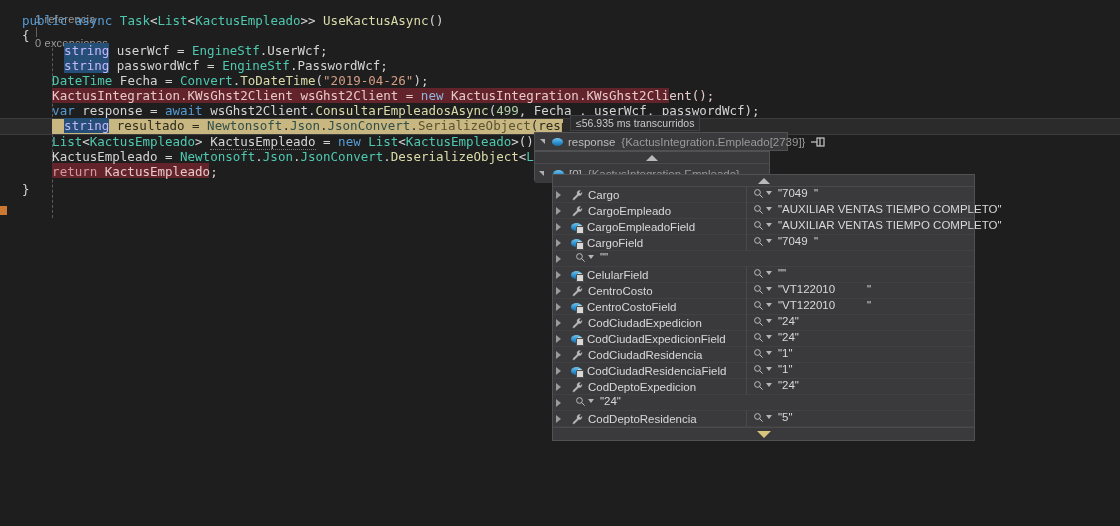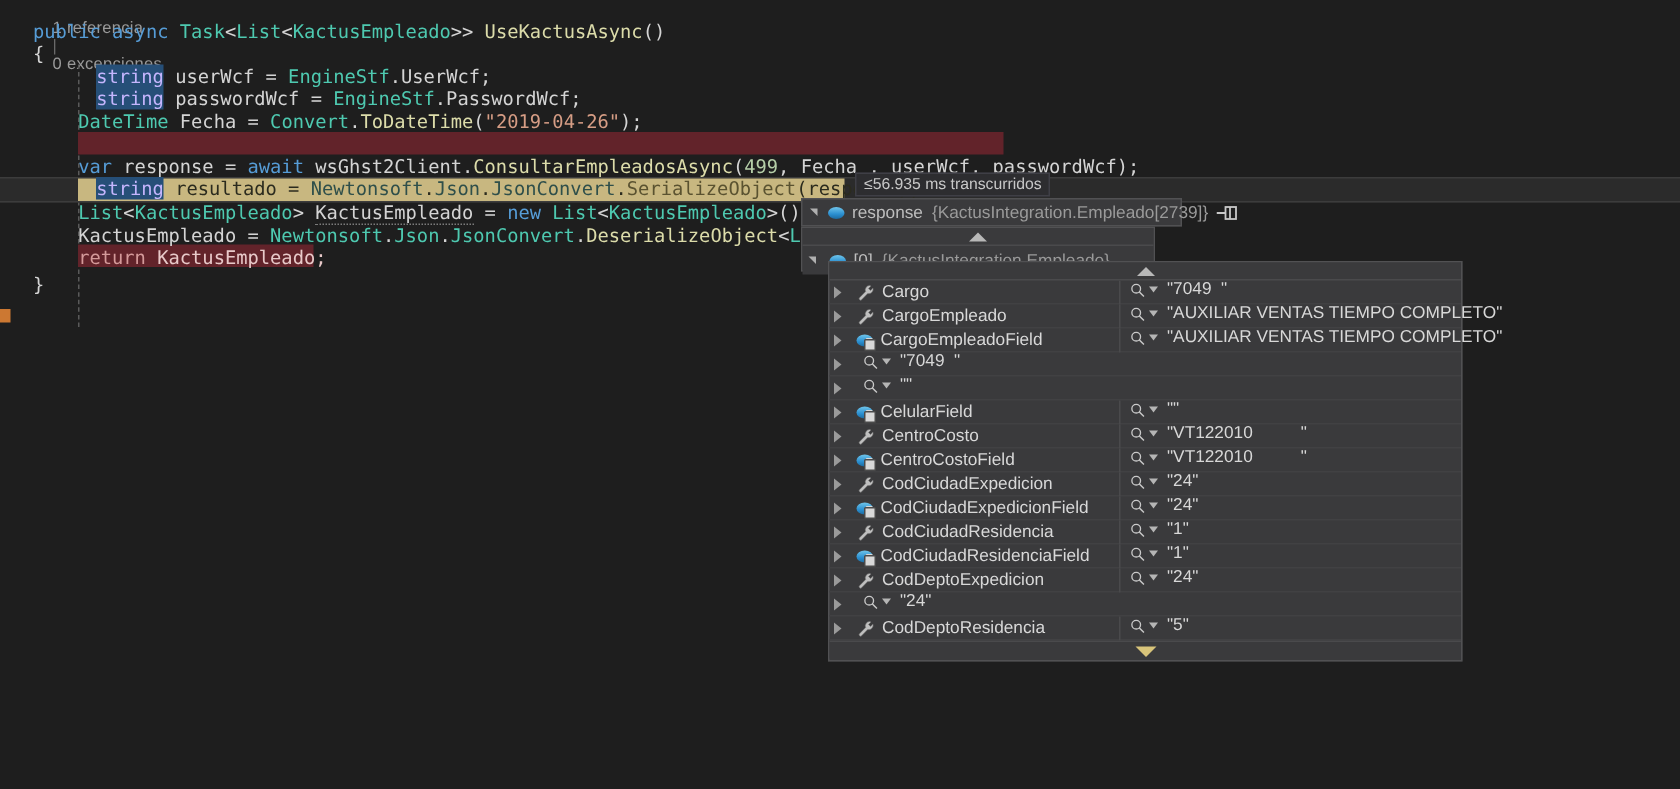--- a/index.html
+++ b/index.html
@@ -158,20 +158,23 @@
   </div>
   <div class="line" style="top:43px;">
     <span class="txt">    <span class="kw sel">string</span> userWcf = <span class="typ">EngineStf</span>.UserWcf;</span>
   </div>
   <div class="line" style="top:58px;">
     <span class="txt">    <span class="kw sel">string</span> passwordWcf = <span class="typ">EngineStf</span>.PasswordWcf;</span>
   </div>
   <div class="line" style="top:73px;">
     <span class="txt">    <span class="typ">DateTime</span> Fecha = <span class="typ">Convert</span>.<span class="mth">ToDateTime</span>(<span class="str">"2019-04-26"</span>);</span>
   </div>
+  <div class="line" style="top:88px;color:#e8c9c9;">
+    <span class="txt">    KactusIntegration.KWsGhst2Client wsGhst2Client = <span style="color:#8fb8e0;">new</span> KactusIntegration.KWsGhst2Client();</span>
+  </div>
   <div class="line" style="top:103px;">
     <span class="txt">    <span class="kw">var</span> response = <span class="kw">await</span> wsGhst2Client.<span class="mth">ConsultarEmpleadosAsync</span>(<span class="num">499</span>, Fecha , userWcf, passwordWcf);</span>
   </div>
   <div class="line" style="top:118px;color:#2b2b1e;">
     <span class="txt">    <span class="kw sel">string</span> <span style="color:#2b2b1e;">resultado = </span><span style="color:#2f4f4a;">Newtonsoft</span><span style="color:#2b2b1e;">.</span><span style="color:#2f4f4a;">Json</span><span style="color:#2b2b1e;">.</span><span style="color:#2f4f4a;">JsonConvert</span><span style="color:#2b2b1e;">.</span><span style="color:#5a5230;">SerializeObject</span><span style="color:#2b2b1e;">(response);</span></span>
   </div>
   <div class="line" style="top:134px;">
     <span class="txt">    <span class="typ">List</span>&lt;<span class="typ">KactusEmpleado</span>&gt; <span class="squig">KactusEmpleado</span> = <span class="kw">new</span> <span class="typ">List</span>&lt;<span class="typ">KactusEmpleado</span>&gt;();</span>
   </div>
   <div class="line" style="top:149px;">
@@ -283,20 +286,28 @@
             <line x1="9.6" y1="9.6" x2="14" y2="14" stroke="#c9c9c9" stroke-width="1.4"></line>
           </svg>
           <span class="chev"></span>
           <span class="valtxt">"AUXILIAR VENTAS TIEMPO COMPLETO"</span>
         </div>
       </div>
       <div class="tip-row rowsep">
         <span class="exp">
           <span class="tri-right" style="top:4px;"></span>
         </span>
+        <div class="namecol">
+          <span class="objicon">
+            <span class="ball"></span>
+            <span class="lockshackle"></span>
+            <span class="lock"></span>
+          </span>
+          <span class="nm">CargoField</span>
+        </div>
         <div class="valcol">
           <svg class="mag" viewBox="0 0 16 16">
             <circle cx="6.5" cy="6.5" r="4.2" fill="none" stroke="#c9c9c9" stroke-width="1.3"></circle>
             <line x1="9.6" y1="9.6" x2="14" y2="14" stroke="#c9c9c9" stroke-width="1.4"></line>
           </svg>
           <span class="chev"></span>
           <span class="valtxt">"7049  "</span>
         </div>
       </div>
       <div class="tip-row rowsep">

